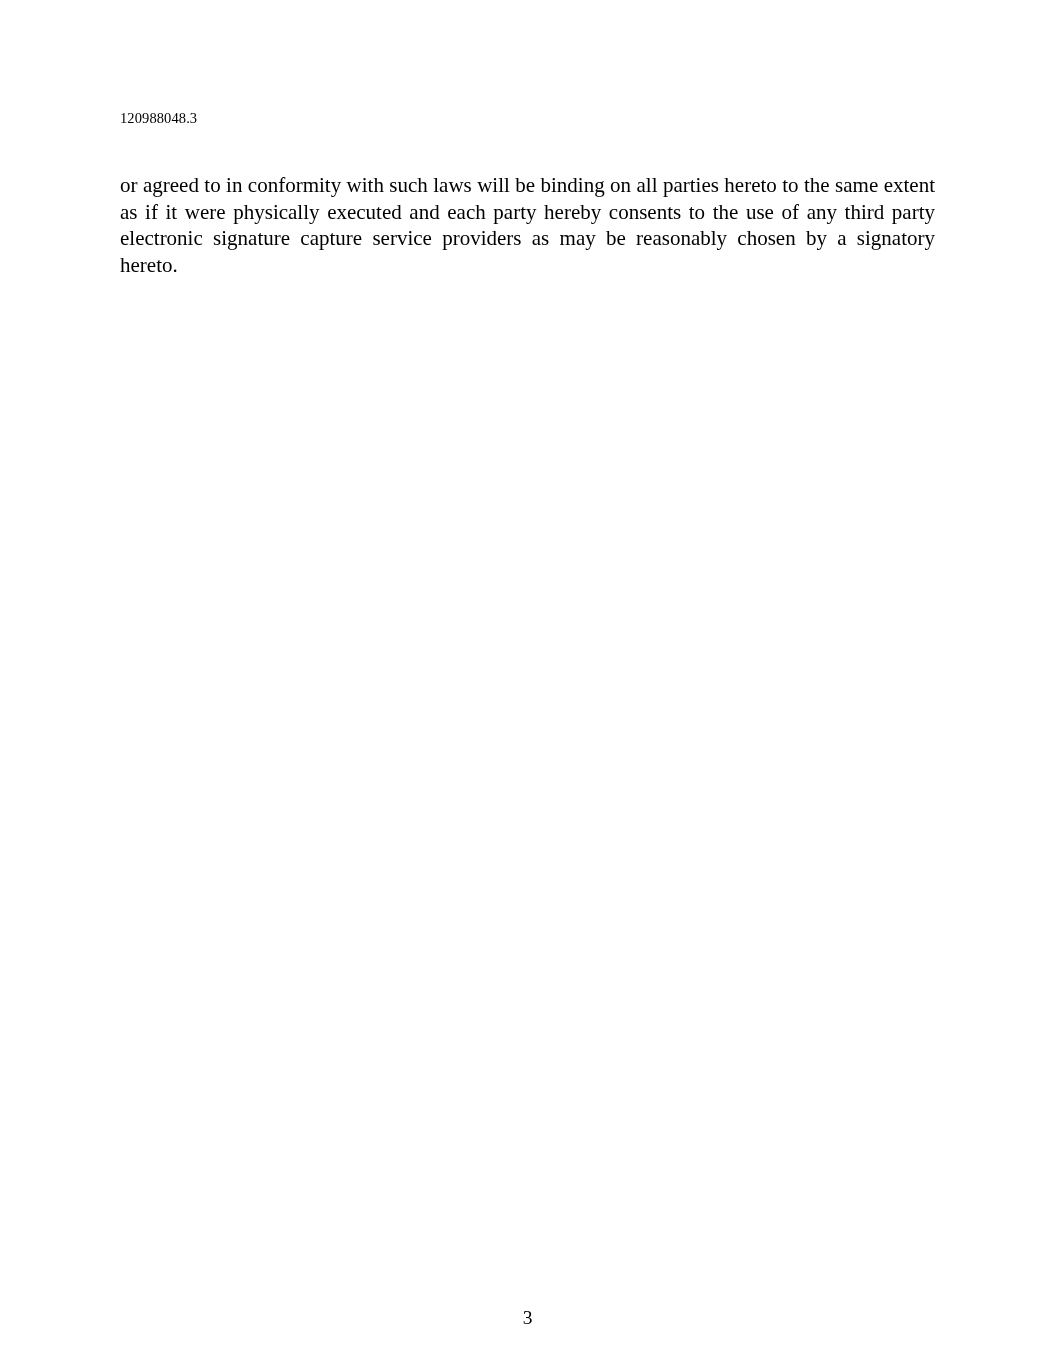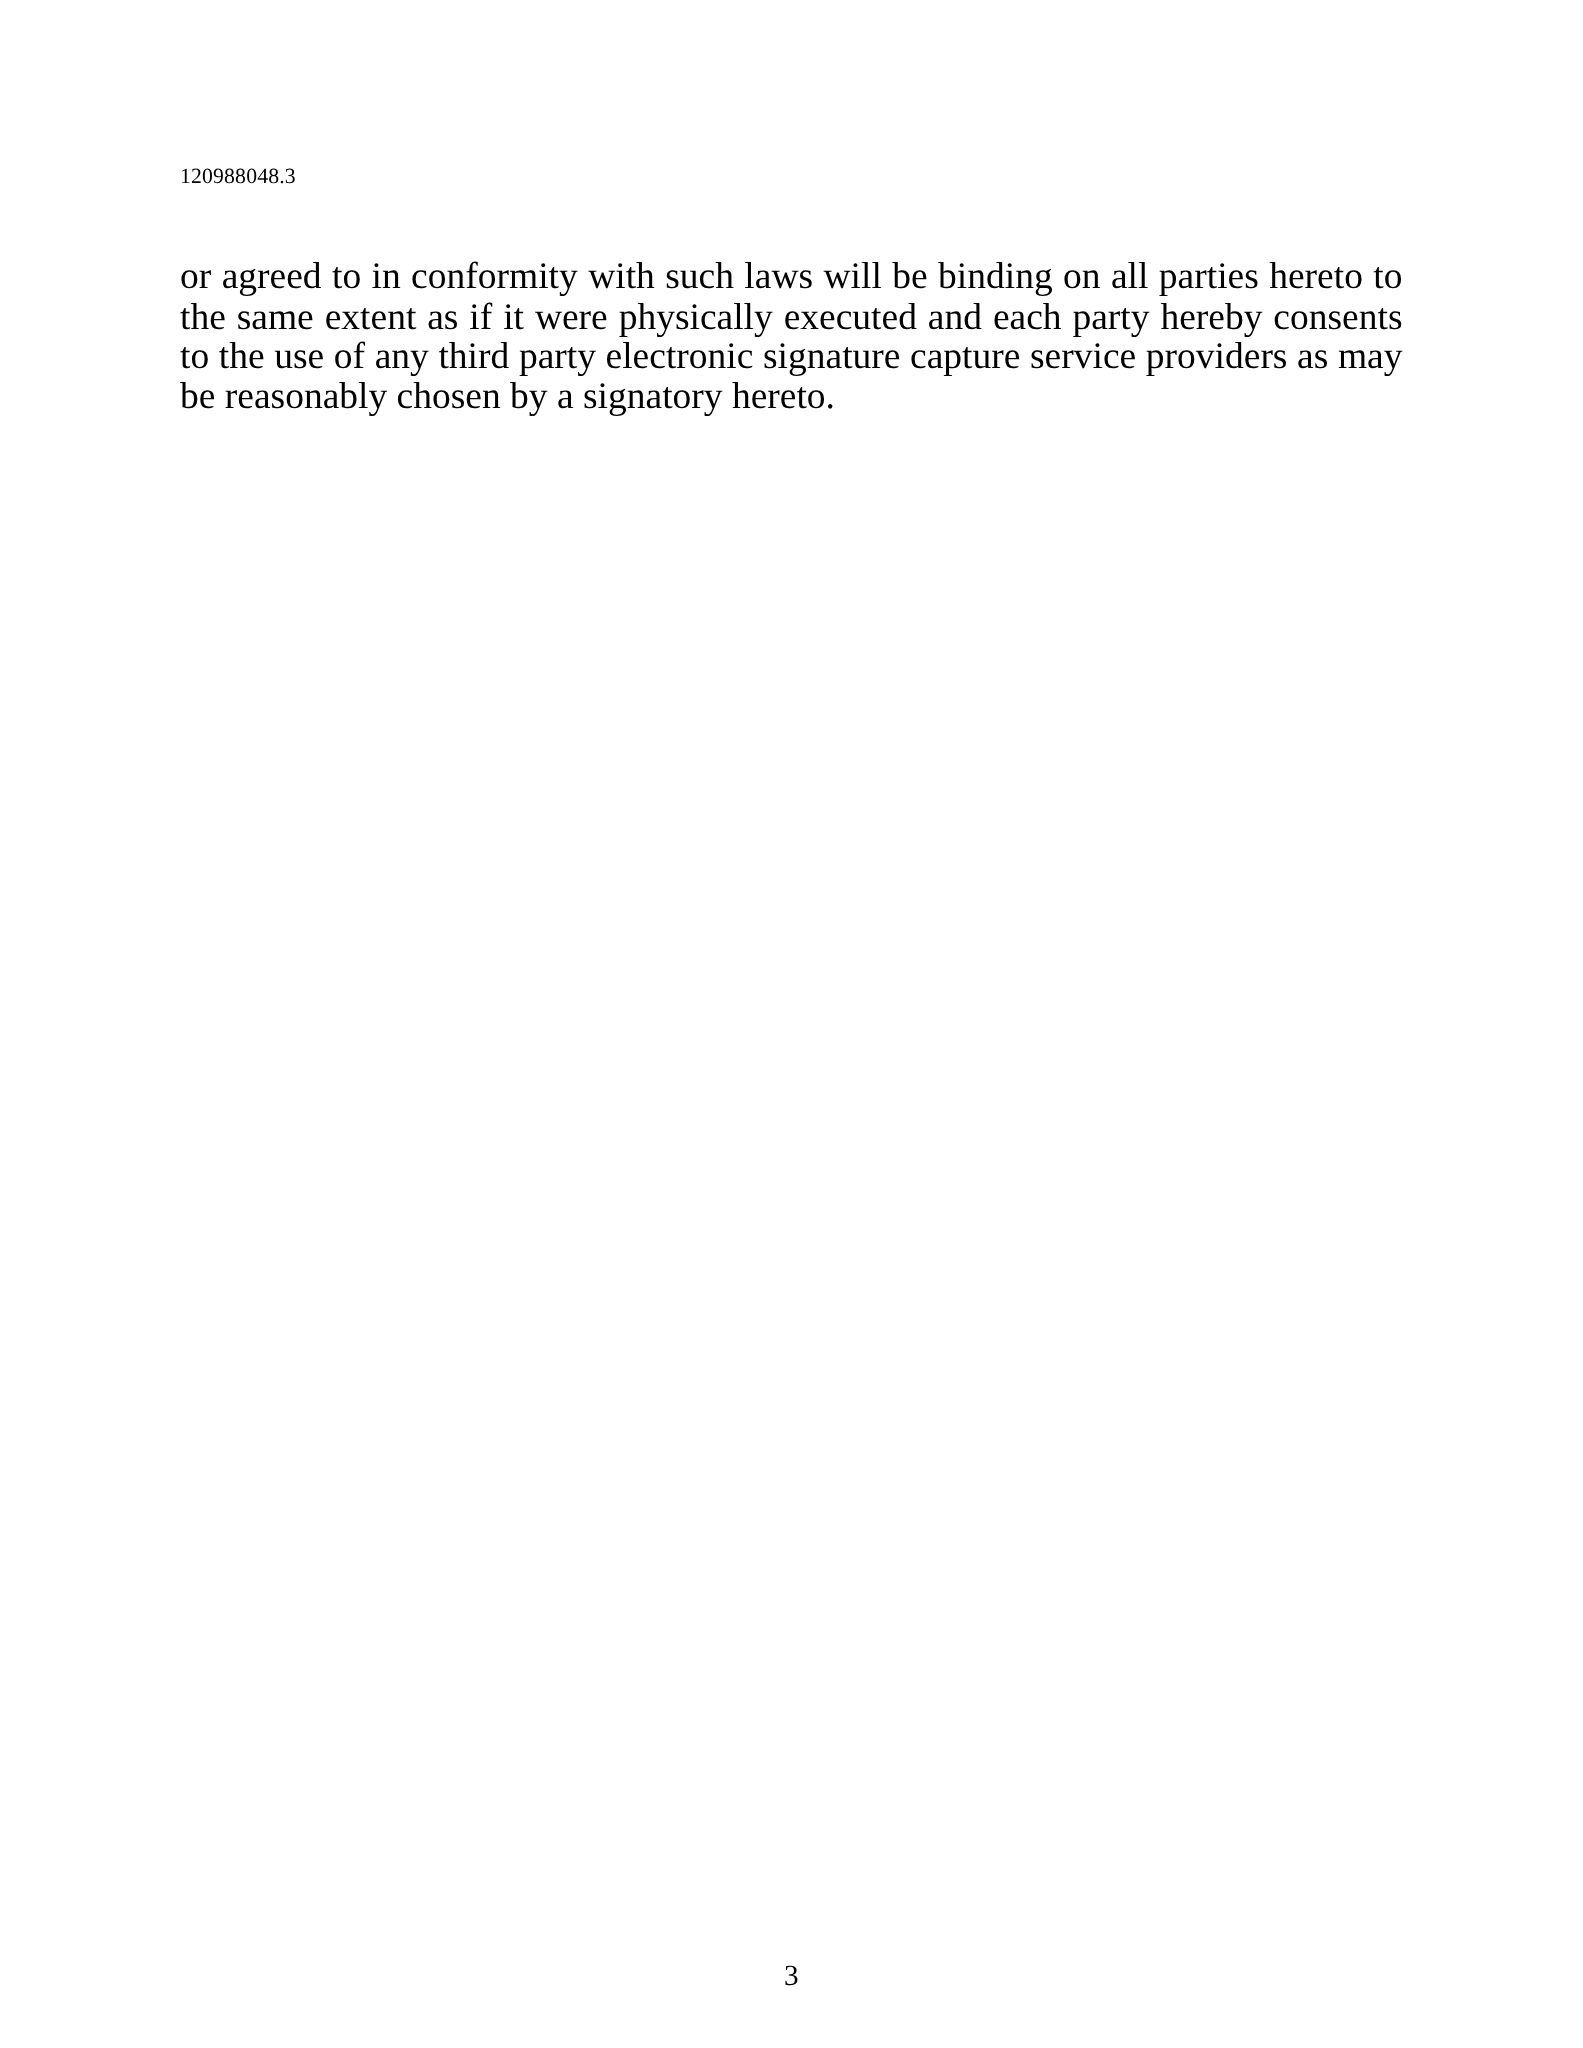--- a/index.html
+++ b/index.html
@@ -30,21 +30,21 @@
     white-space: nowrap;
   }
   .body-block {
     position: absolute;
     top: 124px;
     left: 120px;
     width: 815px;
   }
   .body-paragraph {
     margin: 0;
-    font-size: 25px;
+    font-size: 21px;
     line-height: 26.5px;
     text-align: justify;
     text-justify: inter-word;
     hyphens: none;
   }
   .page-number {
     position: absolute;
     left: 0;
     right: 0;
     top: 1258px;

